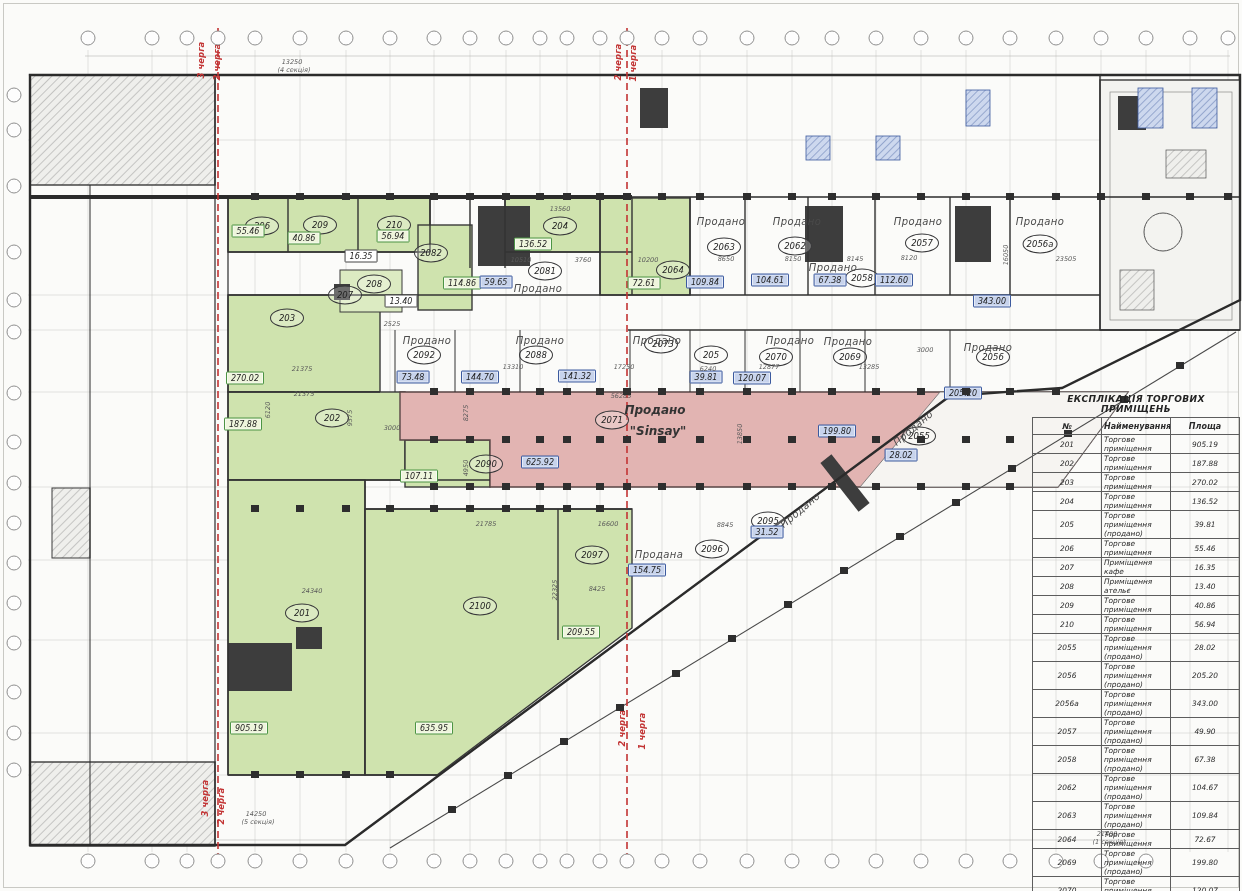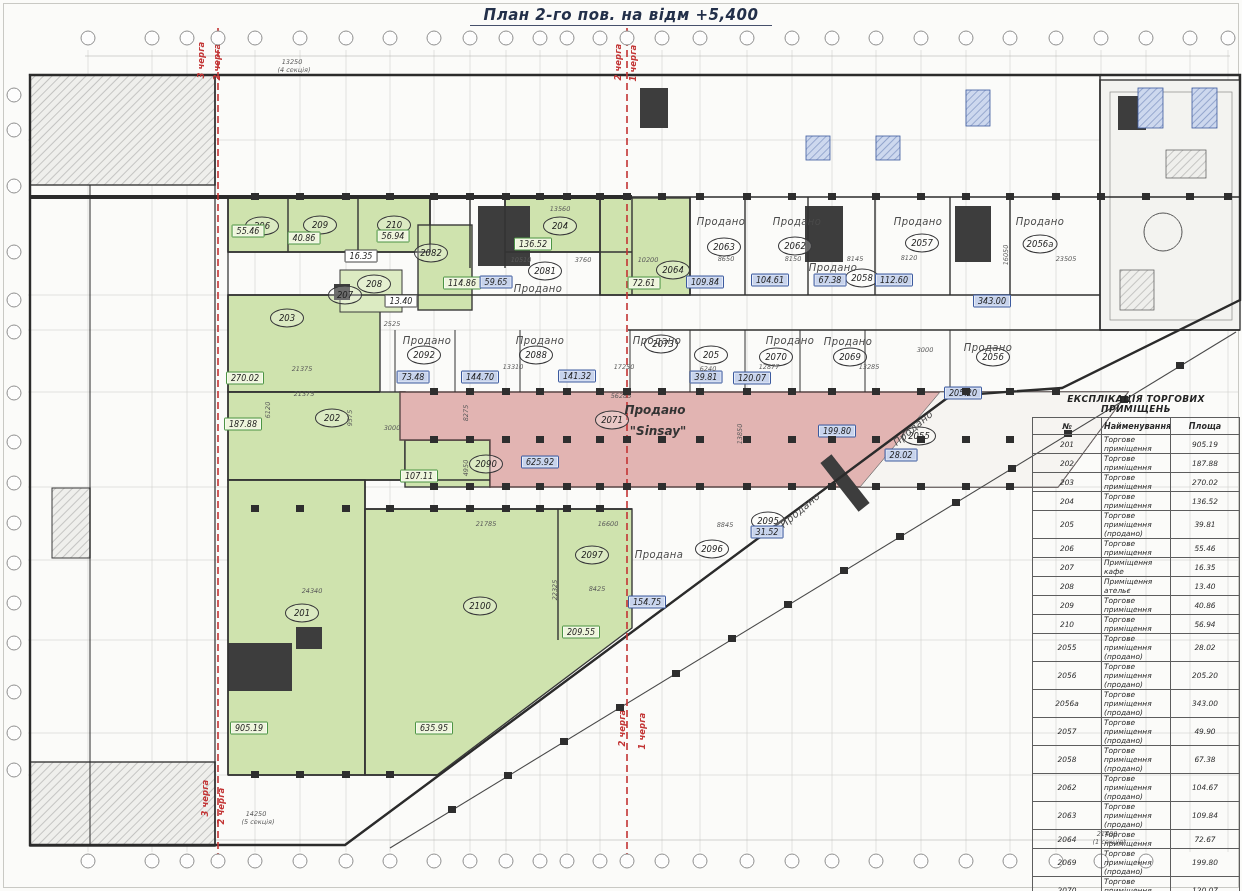--- a/index.html
+++ b/index.html
@@ -199,21 +199,20 @@
         <line x1="950" y1="330" x2="950" y2="392"></line>
       </g>
     </g>
 
     <g stroke="#c23434" stroke-width="1.6" stroke-dasharray="7 4">
       <line x1="218" y1="28" x2="218" y2="856"></line>
       <line x1="627" y1="28" x2="627" y2="856"></line>
     </g>
   </svg>
 
-  <div id="title"><span>План 2-го пов. на відм +5,400</span></div>
 
   <div id="anno">
       <div class="a bubble" style="left: 262px; top: 226px;">206</div>
       <div class="a bubble" style="left: 320px; top: 225px;">209</div>
       <div class="a bubble" style="left: 394px; top: 225px;">210</div>
       <div class="a bubble" style="left: 560px; top: 226px;">204</div>
       <div class="a bubble" style="left: 431px; top: 253px;">2082</div>
       <div class="a bubble" style="left: 374px; top: 284px;">208</div>
       <div class="a bubble" style="left: 345px; top: 295px;">207</div>
       <div class="a bubble" style="left: 287px; top: 318px;">203</div>
@@ -262,21 +261,21 @@
       <div class="a box blue" style="left: 992px; top: 301px;">343.00</div>
       <div class="a box blue" style="left: 413px; top: 377px;">73.48</div>
       <div class="a box blue" style="left: 480px; top: 377px;">144.70</div>
       <div class="a box blue" style="left: 577px; top: 376px;">141.32</div>
       <div class="a box blue" style="left: 706px; top: 377px;">39.81</div>
       <div class="a box blue" style="left: 752px; top: 378px;">120.07</div>
       <div class="a box blue" style="left: 837px; top: 431px;">199.80</div>
       <div class="a box blue" style="left: 901px; top: 455px;">28.02</div>
       <div class="a box blue" style="left: 963px; top: 393px;">205.20</div>
       <div class="a box blue" style="left: 767px; top: 532px;">31.52</div>
-      <div class="a box blue" style="left: 647px; top: 602px;">154.75</div>
+      <div class="a box blue" style="left: 647px; top: 570px;">154.75</div>
       <div class="a box blue" style="left: 540px; top: 462px;">625.92</div>
       <div class="a sold" style="left: 721px; top: 221px;">Продано</div>
       <div class="a sold" style="left: 797px; top: 221px;">Продано</div>
       <div class="a sold" style="left: 833px; top: 267px;">Продано</div>
       <div class="a sold" style="left: 918px; top: 221px;">Продано</div>
       <div class="a sold" style="left: 1040px; top: 221px;">Продано</div>
       <div class="a sold" style="left: 427px; top: 340px;">Продано</div>
       <div class="a sold" style="left: 540px; top: 340px;">Продано</div>
       <div class="a sold" style="left: 657px; top: 340px;">Продано</div>
       <div class="a sold" style="left: 790px; top: 340px;">Продано</div>

